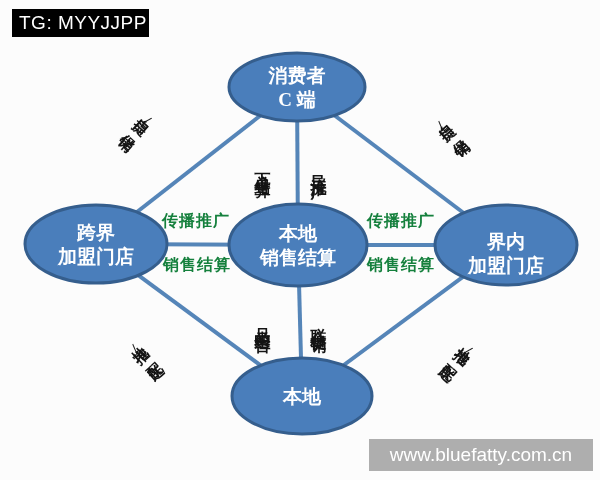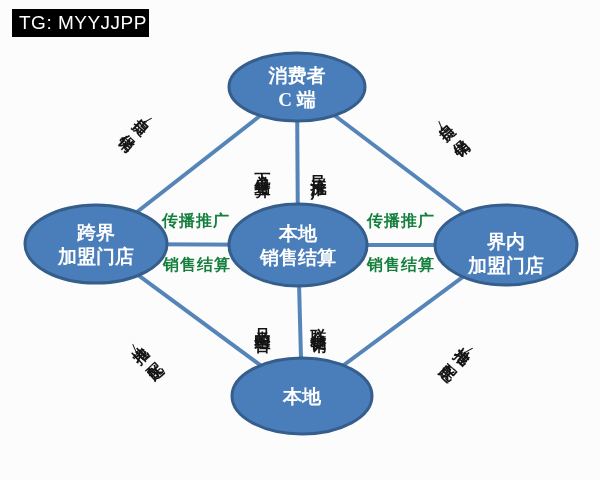--- a/index.html
+++ b/index.html
@@ -98,14 +98,15 @@
 
   <div class="hlabel" style="left:401px;top:221px">传播推广</div>
   <div class="hlabel" style="left:401px;top:265px">销售结算</div>
 
   <div class="dlabel rot-cw" style="left:146px;top:121px">自提/促销</div>
   <div class="dlabel rot-ccw" style="left:441px;top:127px">自提/促销</div>
   <div class="dlabel rot-ccw" style="left:135px;top:350px">地推/配送</div>
   <div class="dlabel rot-cw" style="left:467px;top:351px">地推/配送</div>
 
   <div class="badge">TG: MYYJJPP</div>
+  <div class="watermark">www.bluefatty.com.cn</div>
 
 </div>
 
 </body></html>

